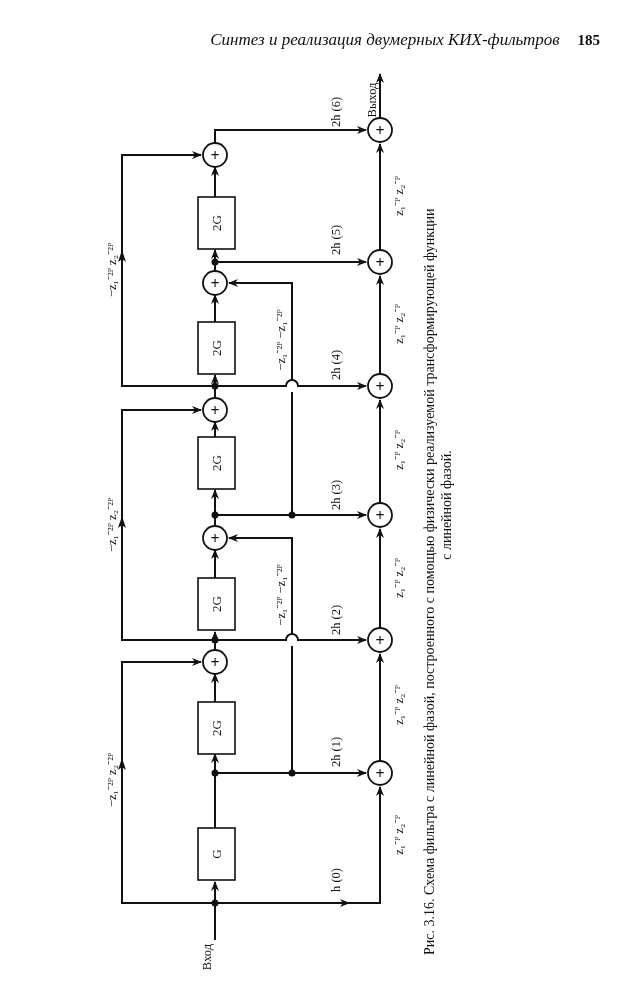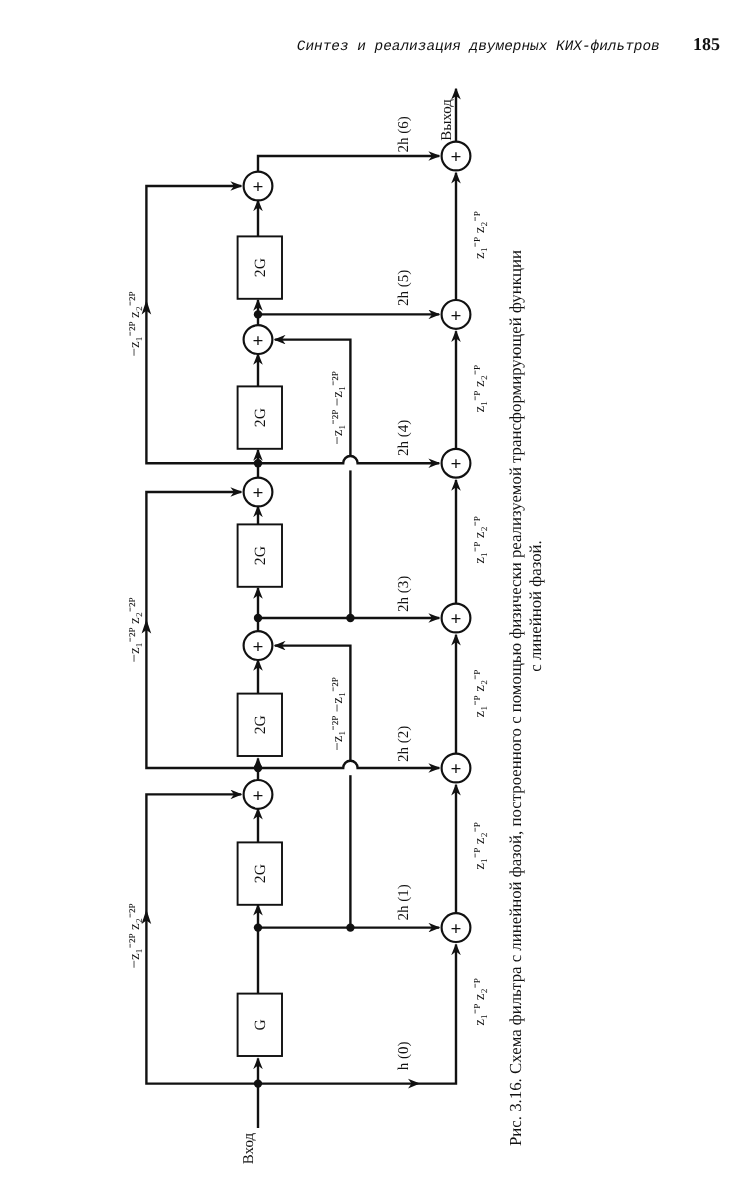--- a/index.html
+++ b/index.html
@@ -1,19 +1,19 @@
 <!DOCTYPE html>
 <html><head>
 <meta charset="utf-8">
 <style>
   html, body { margin:0; padding:0; background:#ffffff; }
   body { width:626px; height:990px; position:relative; overflow:hidden; font-family:"Liberation Serif", serif; color:#111; }
   #header { position:absolute; left:0; top:30px; width:600px; text-align:right; font-size:15px; }
-  #header .title { font-style:italic; font-family:Liberation Mono, monospace; font-size:12px; }
-  #header .pnum { font-weight:bold; margin-left:24px; font-size:15px; }
+  #header .title { font-style:italic; font-family:Liberation Serif, serif; font-size:17px; }
+  #header .pnum { font-weight:bold; margin-left:14px; font-size:15px; }
   svg { position:absolute; left:0; top:0; }
   .ln { stroke:#111; stroke-width:2; fill:none; }
   .box { stroke:#111; stroke-width:1.6; fill:#fff; }
   .sum { stroke:#111; stroke-width:1.8; fill:#fff; }
   .dot { fill:#111; }
   .arr { fill:#111; }
   text { font-family:"Liberation Serif", serif; fill:#111; }
   .boxlbl { font-size:13px; }
   .sumlbl { font-size:16px; font-weight:bold; }
   .lbl { font-size:12.5px; }

